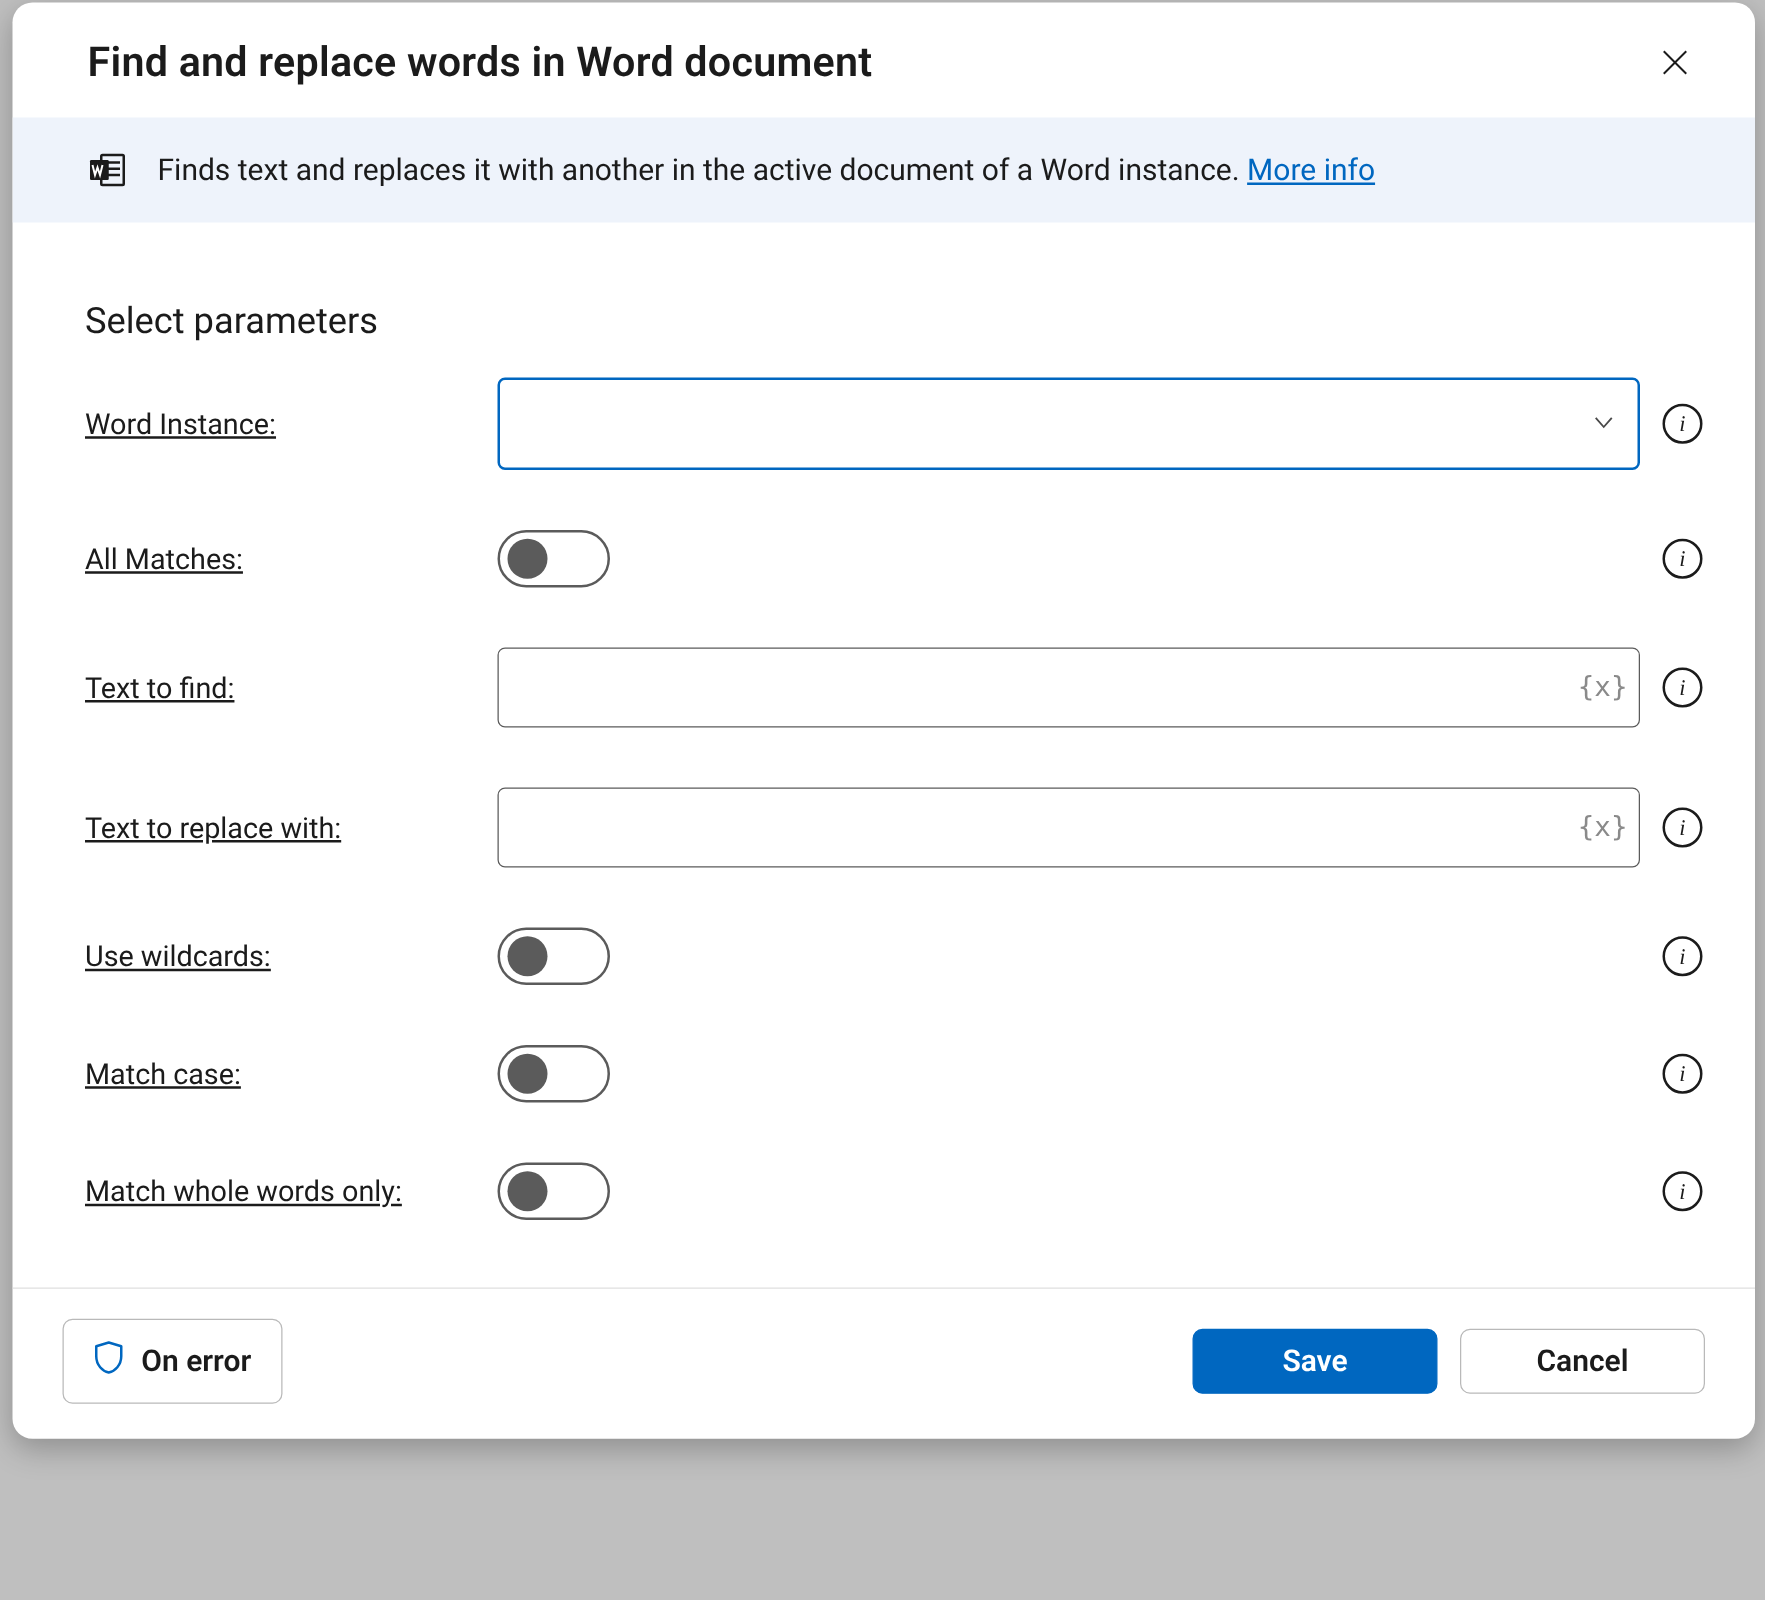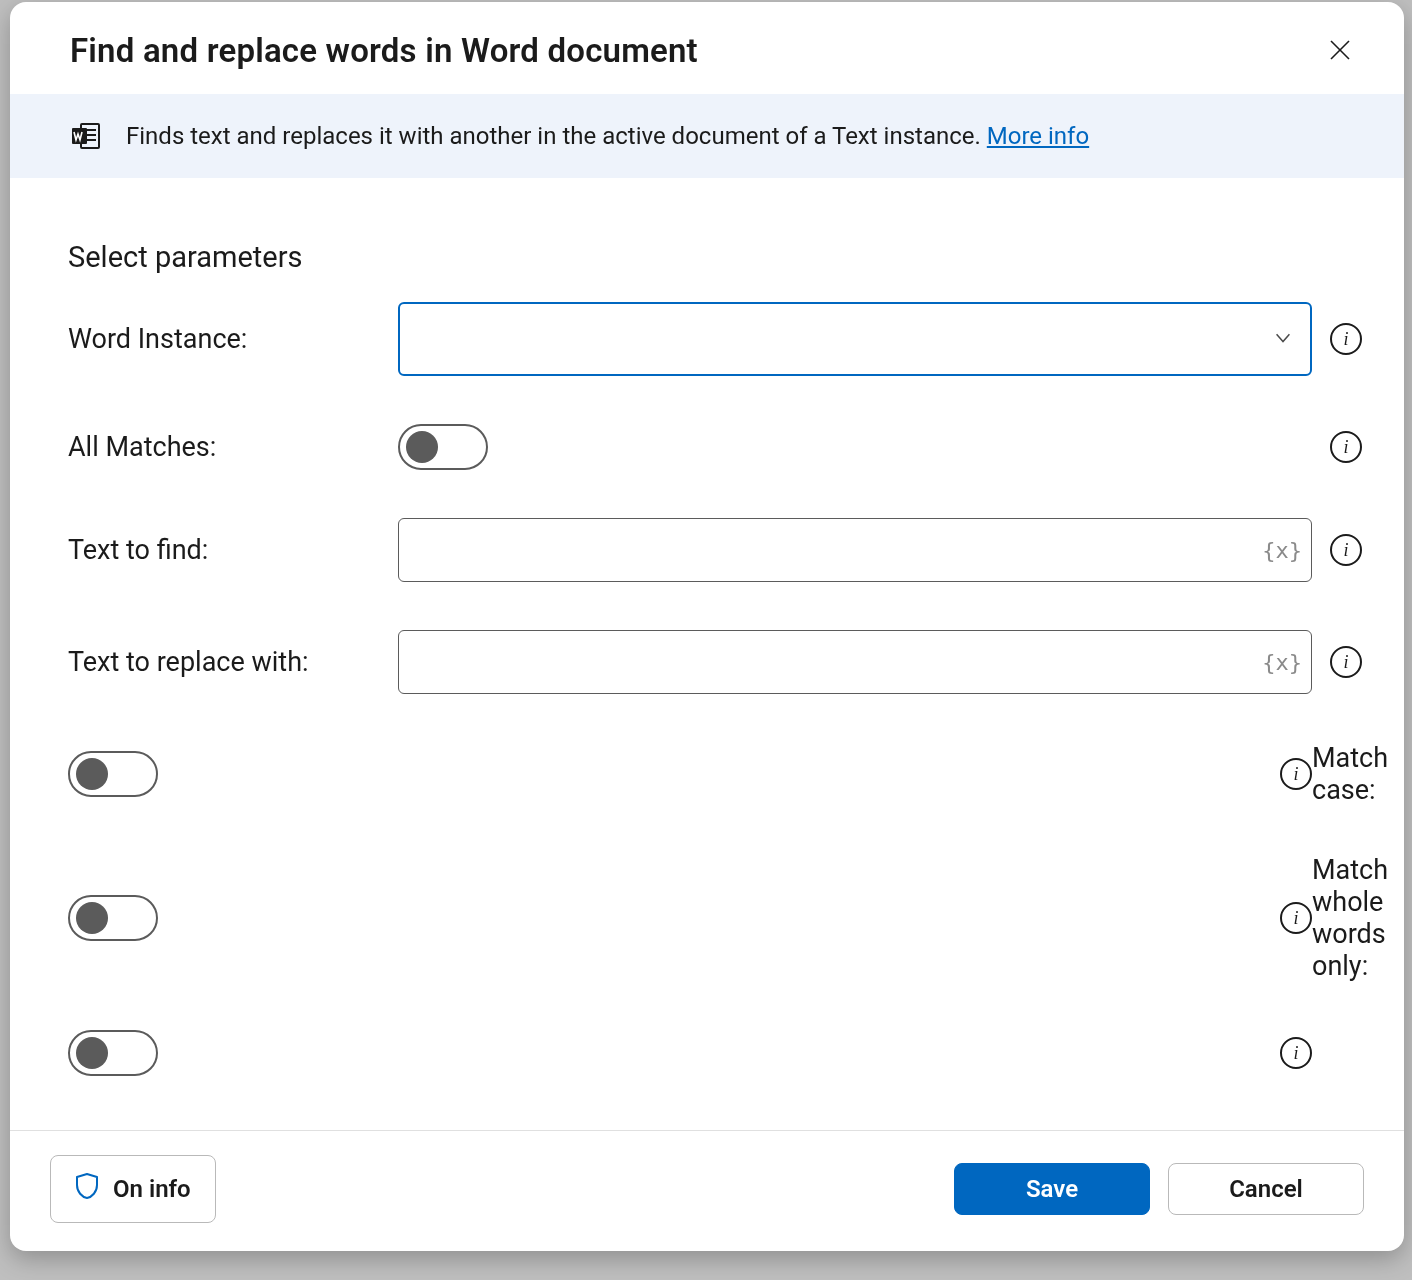--- a/index.html
+++ b/index.html
@@ -81,22 +81,23 @@
   }
   .param-grid {
     display: grid;
     grid-template-columns: 330px 1fr 50px;
     align-items: center;
     row-gap: 48px;
     column-gap: 0;
     padding-bottom: 34px;
   }
   .param-label {
-    font-size: 27px;
-    color: #1b1b1b;
+    font-size: 23px;
+    color: #1b1b1b;
+    text-decoration: underline;
   }
   .control-cell {
     display: flex;
     align-items: center;
   }
   .select-wrap {
     position: relative;
     width: 100%;
   }
   .select-input {
@@ -244,21 +245,21 @@
       <svg viewBox="0 0 32 32" width="32" height="32">
         <rect x="11" y="4" width="18" height="24" rx="1" fill="none" stroke="#1b1b1b" stroke-width="2"></rect>
         <line x1="14" y1="10" x2="26" y2="10" stroke="#1b1b1b" stroke-width="2"></line>
         <line x1="14" y1="15" x2="26" y2="15" stroke="#1b1b1b" stroke-width="2"></line>
         <line x1="14" y1="20" x2="26" y2="20" stroke="#1b1b1b" stroke-width="2"></line>
         <rect x="2" y="8" width="15" height="16" rx="1" fill="#1b1b1b"></rect>
         <path d="M4 12 L6 20 L8 14 L10 20 L12 12" fill="none" stroke="#fff" stroke-width="1.6"></path>
       </svg>
     </span>
     <span>
-      <span>Finds text and replaces it with another in the active document of a Text instance. </span><span class="more-info">More info</span>
+      <span>Finds text and replaces it with another in the active document of a Word instance. </span><span class="more-info">More info</span>
     </span>
   </div>
 
   <div class="body">
     <div class="section-title">Select parameters</div>
 
     <div class="param-grid">
 
       <div class="param-label">Word Instance:</div>
       <div class="control-cell">
@@ -300,20 +301,21 @@
       <div class="control-cell">
         <div class="text-input-wrap">
           <input class="text-input" value="" style="">
           <span class="var-icon">{x}</span>
         </div>
       </div>
       <div class="info-cell">
           <span class="info-icon">i</span>
         </div>
 
+      <div class="param-label">Use wildcards:</div>
       <div class="control-cell">
         <div class="toggle">
             <div class="toggle-knob"></div>
           </div>
       </div>
       <div class="info-cell">
           <span class="info-icon">i</span>
         </div>
 
       <div class="param-label">Match case:</div>
@@ -339,21 +341,21 @@
     </div>
   </div>
 
   <div class="footer">
     <div class="on-error-btn">
       <span>
         <svg width="24" height="28" viewBox="0 0 24 28">
           <path d="M12 2 L22 5 V13 C22 20 17 25 12 26 C7 25 2 20 2 13 V5 Z" fill="none" stroke="#0067c0" stroke-width="2" stroke-linejoin="round"></path>
         </svg>
       </span>
-      <span>On info</span>
+      <span>On error</span>
     </div>
     <div class="footer-right">
       <div class="btn btn-primary">Save</div>
       <div class="btn btn-secondary">Cancel</div>
     </div>
   </div>
 
 </div>
 
 </body></html>

